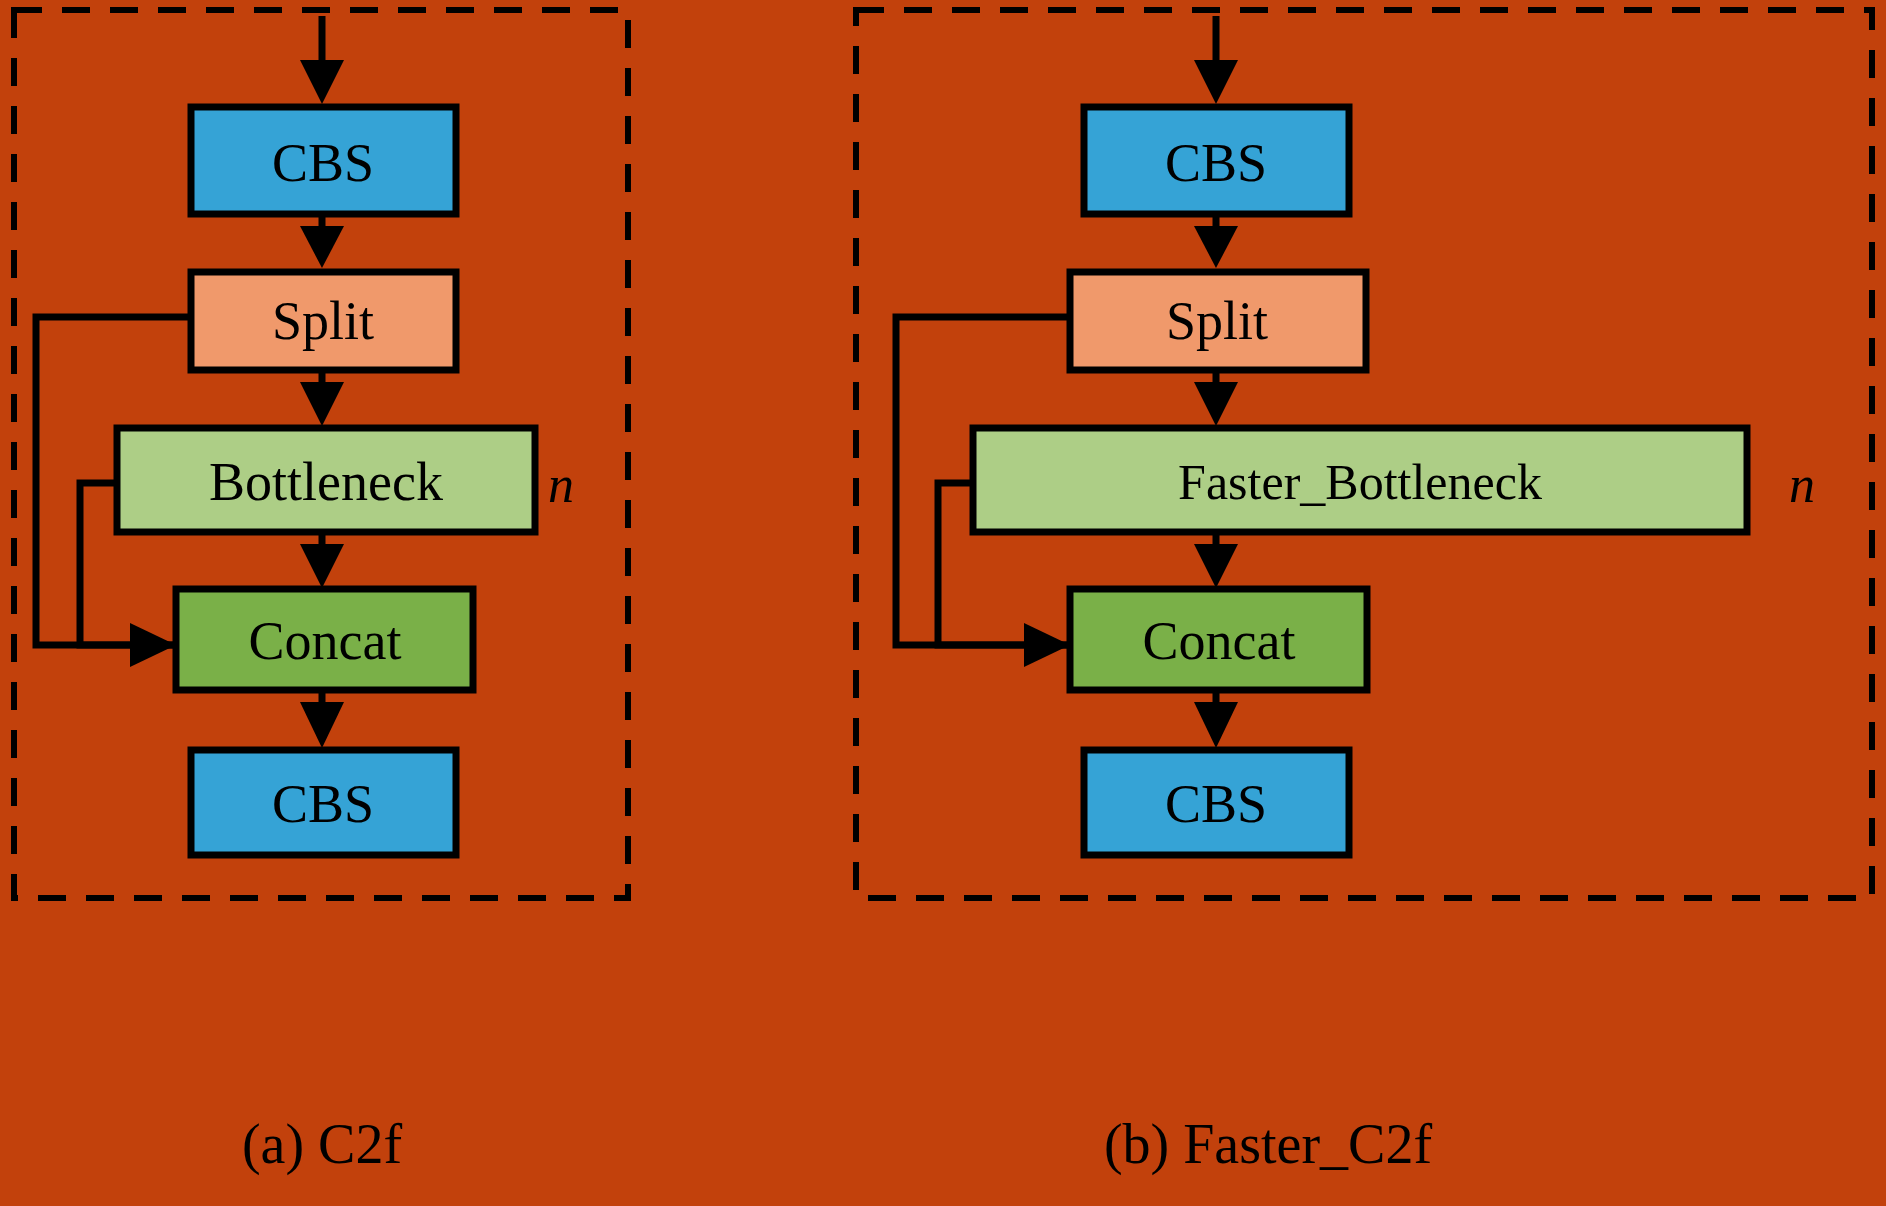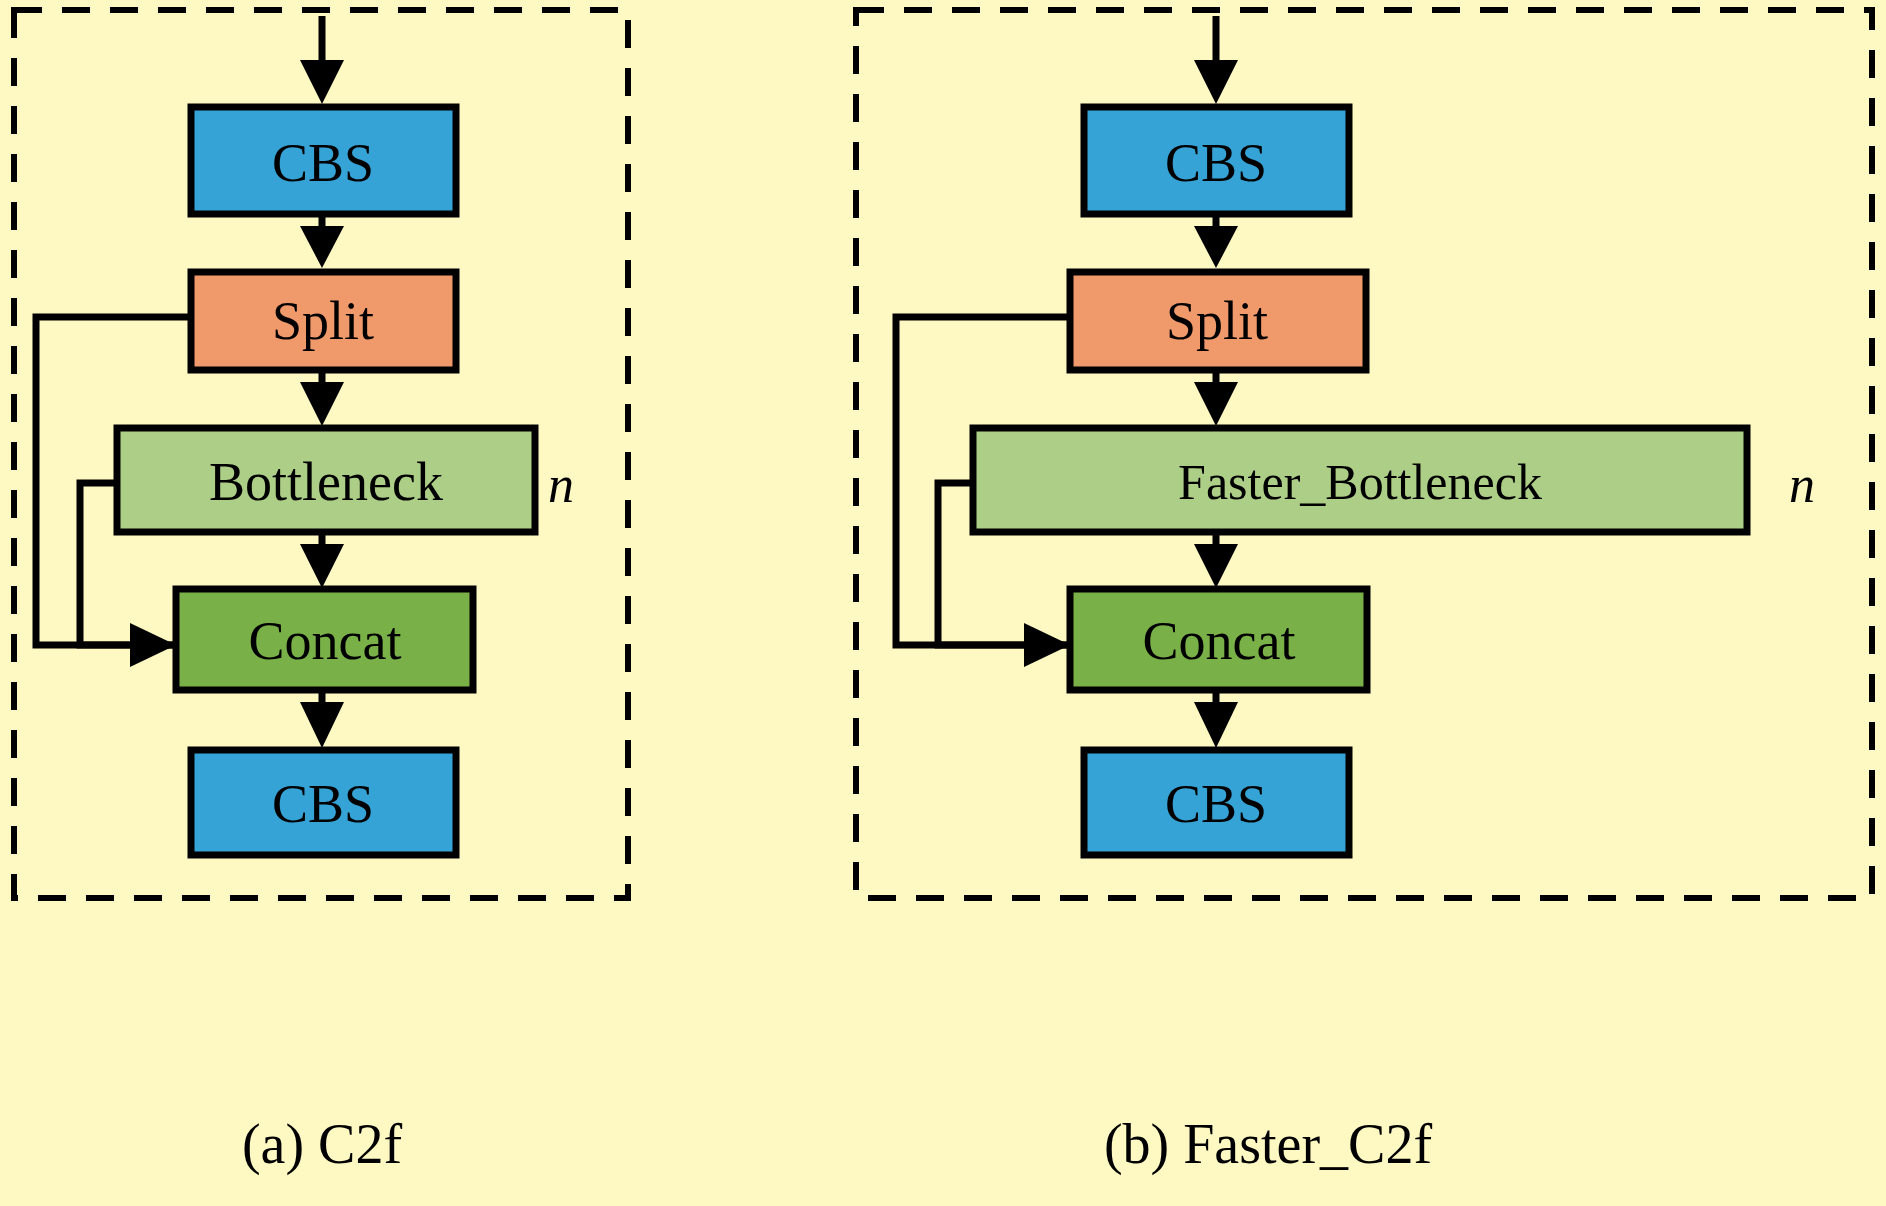--- a/index.html
+++ b/index.html
@@ -10,21 +10,21 @@
   body {
     width: 1886px;
     height: 1206px;
     font-family: "Liberation Serif", "DejaVu Serif", serif;
     overflow: hidden;
   }
   #stage {
     position: relative;
     width: 1886px;
     height: 1206px;
-    background: #fef9c3;
+    background: #c2410c;
     text-decoration: underline;
   }
   svg#diagram {
     position: absolute;
     left: 0;
     top: 0;
     width: 1886px;
     height: 1206px;
     display: block;
   }

